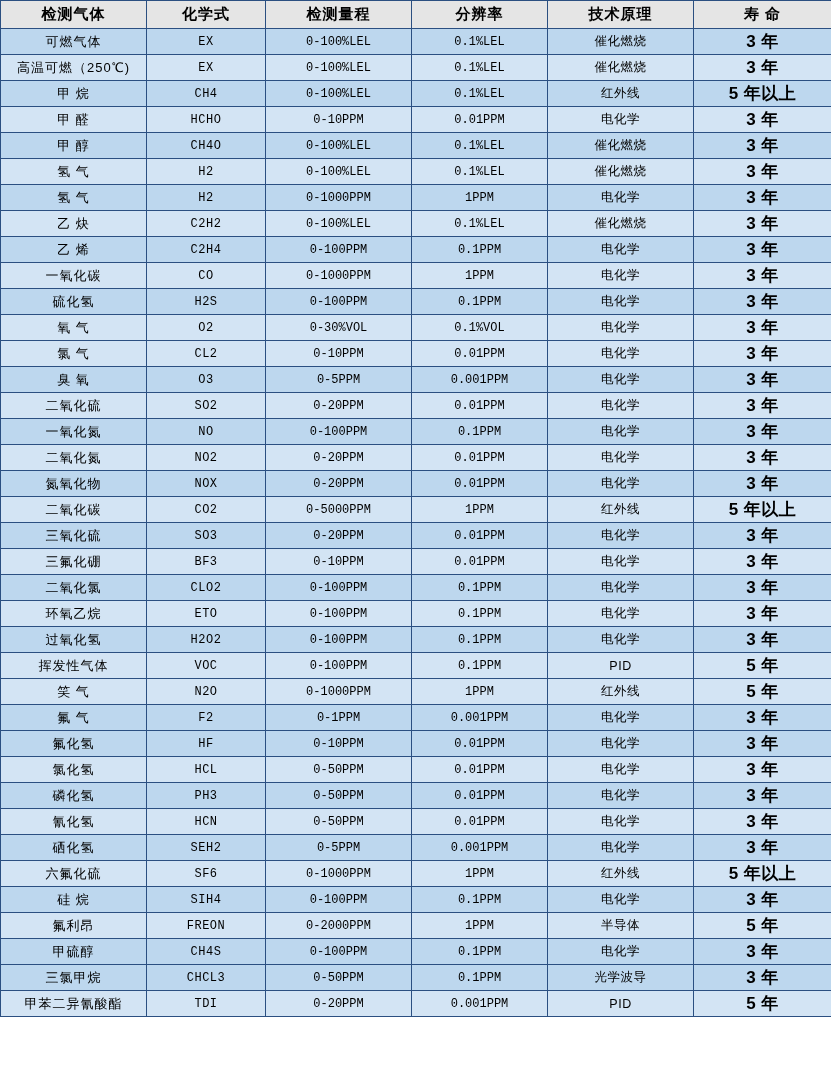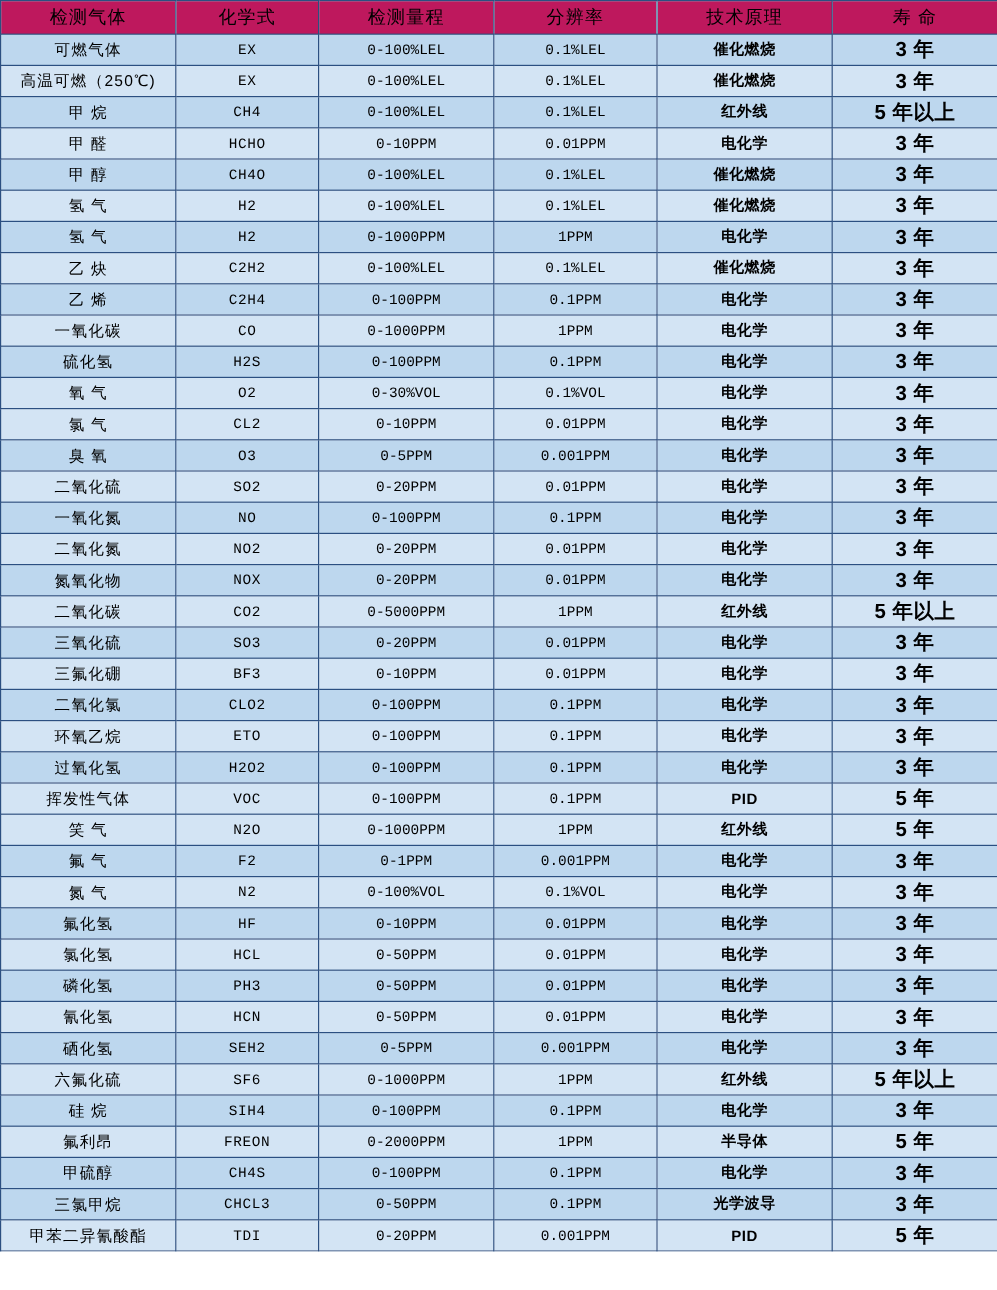--- a/index.html
+++ b/index.html
@@ -25,24 +25,24 @@
 
   #gas-table th,
   #gas-table td {
     border: 1px solid #2b4f81;
     text-align: center;
     vertical-align: middle;
     overflow: hidden;
     white-space: nowrap;
   }
   #gas-table thead th {
-    background: #be185d;
+    background: #e5e5e5;
     height: 25px;
     font-size: 15px;
-    font-weight: normal;
+    font-weight: bold;
     color: #000000;
     letter-spacing: 1px;
   }
   #gas-table tbody td {
     height: 22px;
     font-size: 12.5px;
     color: #000000;
     background: #bdd7ee;
   }
   #gas-table tbody tr.alt td {
@@ -58,21 +58,20 @@
     letter-spacing: 0.5px;
   }
   #gas-table tbody td.range,
   #gas-table tbody td.res {
     font-family: "Liberation Mono", monospace;
     font-size: 12px;
   }
   #gas-table tbody td.tech {
     font-size: 12.5px;
     letter-spacing: 0.5px;
-    font-weight: bold;
   }
   #gas-table tbody td.life {
     font-size: 17px;
     letter-spacing: 0.5px;
     font-weight: bold;
   }
 </style>
 </head>
 <body>
 
@@ -305,28 +304,20 @@
         <td class="life">5 年</td>
       </tr>
       <tr>
         <td class="name">氟 气</td>
         <td class="formula">F2</td>
         <td class="range">0-1PPM</td>
         <td class="res">0.001PPM</td>
         <td class="tech">电化学</td>
         <td class="life">3 年</td>
       </tr>
-      <tr class="alt">
-        <td class="name">氮 气</td>
-        <td class="formula">N2</td>
-        <td class="range">0-100%VOL</td>
-        <td class="res">0.1%VOL</td>
-        <td class="tech">电化学</td>
-        <td class="life">3 年</td>
-      </tr>
       <tr>
         <td class="name">氟化氢</td>
         <td class="formula">HF</td>
         <td class="range">0-10PPM</td>
         <td class="res">0.01PPM</td>
         <td class="tech">电化学</td>
         <td class="life">3 年</td>
       </tr>
       <tr class="alt">
         <td class="name">氯化氢</td>

